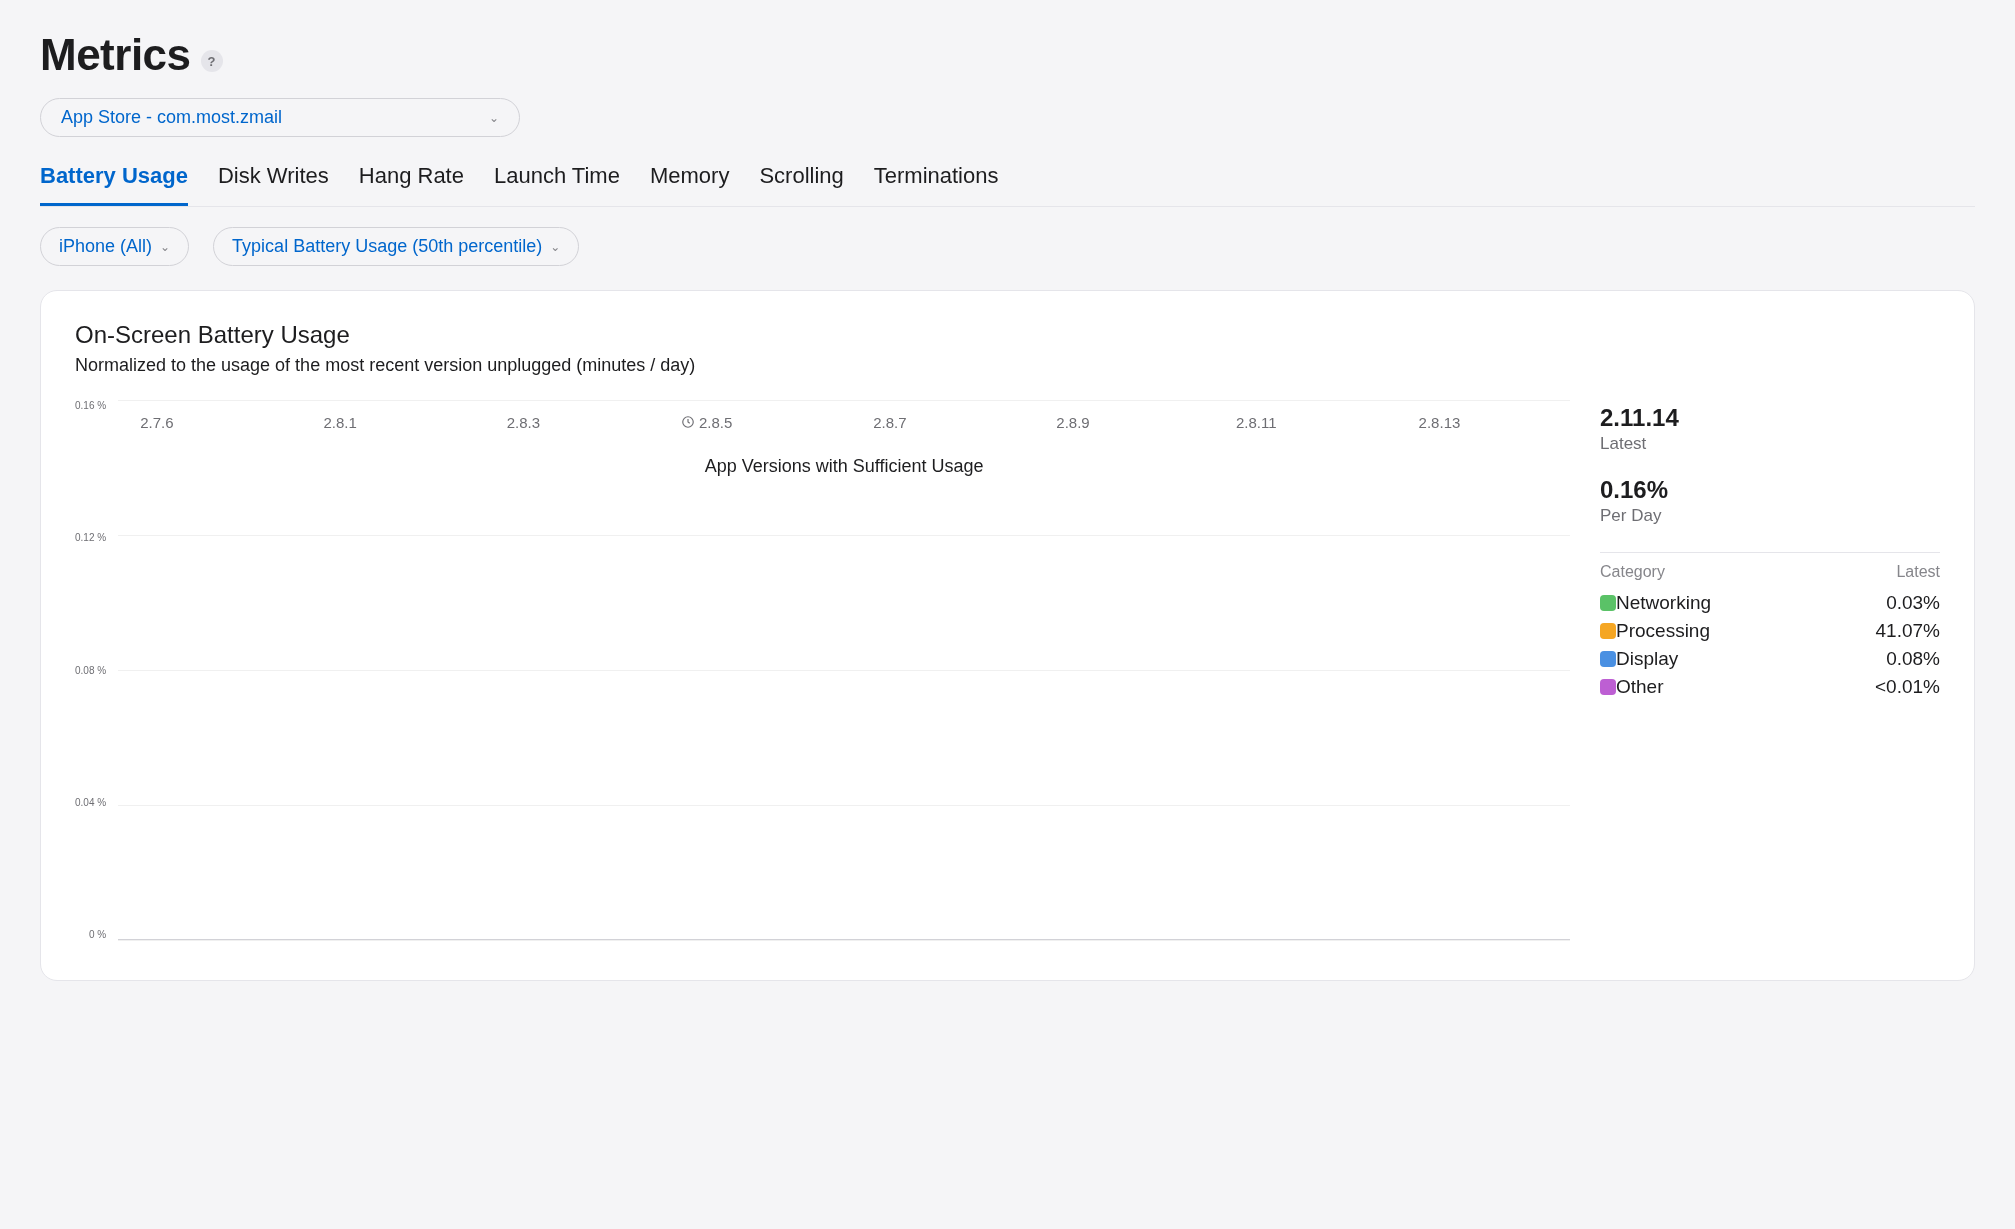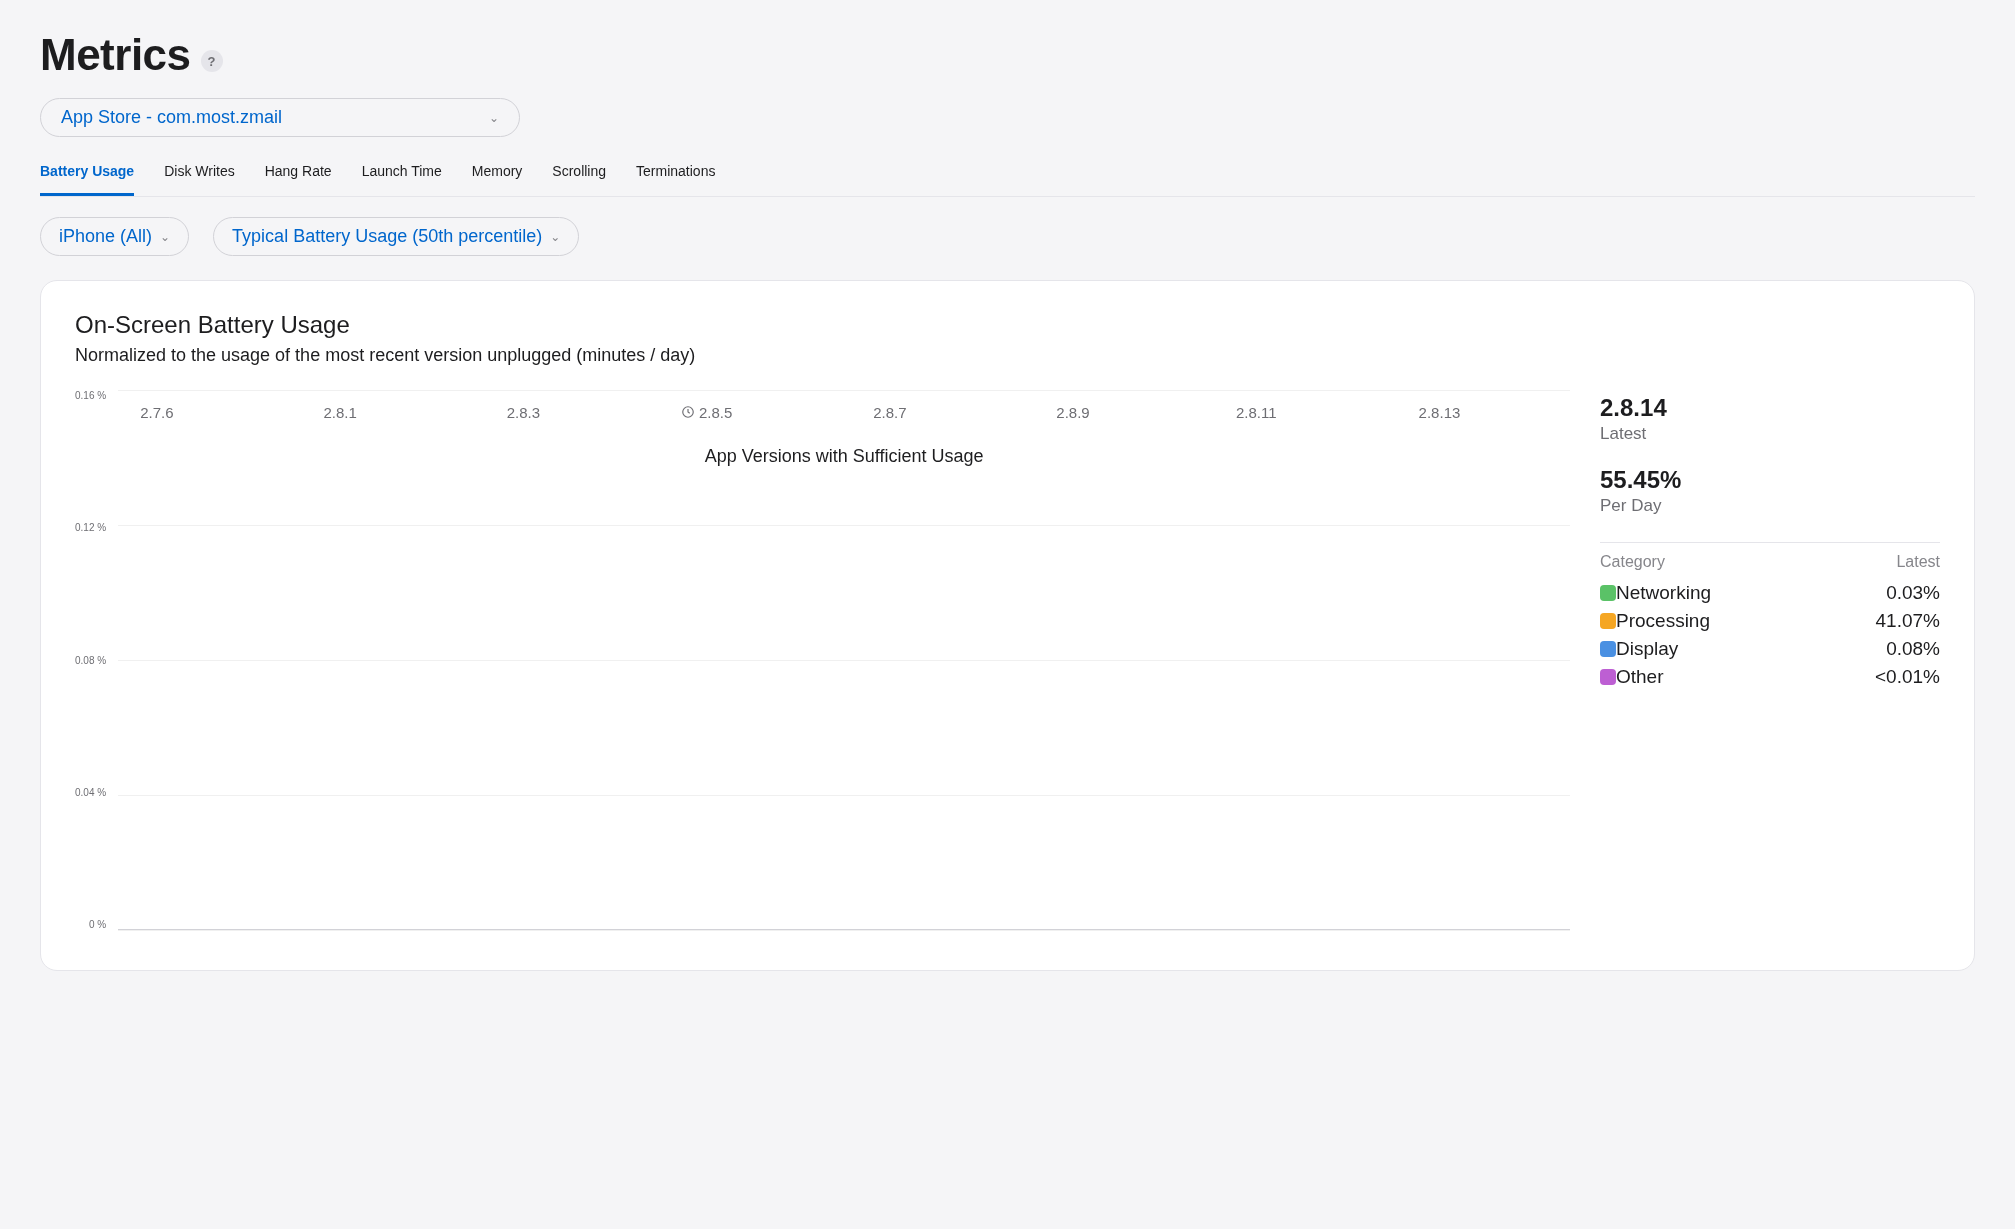--- a/index.html
+++ b/index.html
@@ -21,21 +21,21 @@
   .pill {
     display:inline-flex; align-items:center; gap:8px;
     border:1px solid #d2d2d7; border-radius: 22px;
     padding: 8px 18px; color:#0066cc; font-size:18px;
     background:transparent; cursor:pointer;
   }
   .pill .chev { color:#86868b; font-size:12px; }
   .pill.wide { min-width: 480px; justify-content: space-between; padding:8px 20px; }
   .tabs {
     display:flex; gap:30px; margin-top:18px; border-bottom:1px solid #e5e5ea;
-    font-size:14px;
+    font-size:22px;
   }
   .tab { padding: 8px 0 14px 0; cursor:pointer; color:#1d1d1f; }
   .tab.active { color:#0066cc; font-weight:700; border-bottom:3px solid #0066cc; }
   .filters-row { display:flex; gap:24px; margin-top:20px; }
   .card {
     background:#fff; border:1px solid #e5e5ea; border-radius:17px;
     margin-top:24px; padding:30px 34px 40px 34px;
   }
   .card-title { font-size:24px; font-weight:400; }
   .card-sub { font-size:18px; color:#1d1d1f; margin-top:6px; font-weight:300; }
@@ -284,23 +284,23 @@
             </div>
             <div class="x-tick">
               <span></span>
             </div>
           </div>
         <div class="x-label">App Versions with Sufficient Usage</div>
       </div>
     </div>
 
     <div class="side">
-      <div class="side-ver">2.8.14</div>
+      <div class="side-ver">2.11.14</div>
       <div class="side-sub">Latest</div>
-      <div class="side-val">55.45%</div>
+      <div class="side-val">0.16%</div>
       <div class="side-sub">Per Day</div>
 
       <div class="legend">
         <div class="legend-head">
           <span>Category</span>
           <span>Latest</span>
         </div>
         <div id="legend-rows">
             <div class="legend-row">
               <div class="legend-left">

